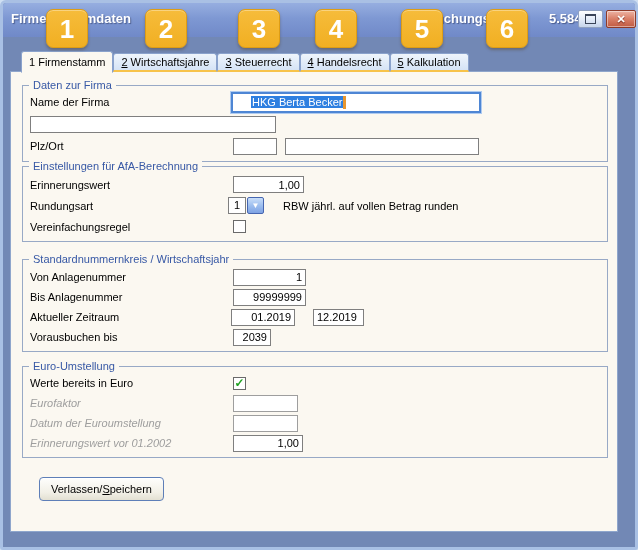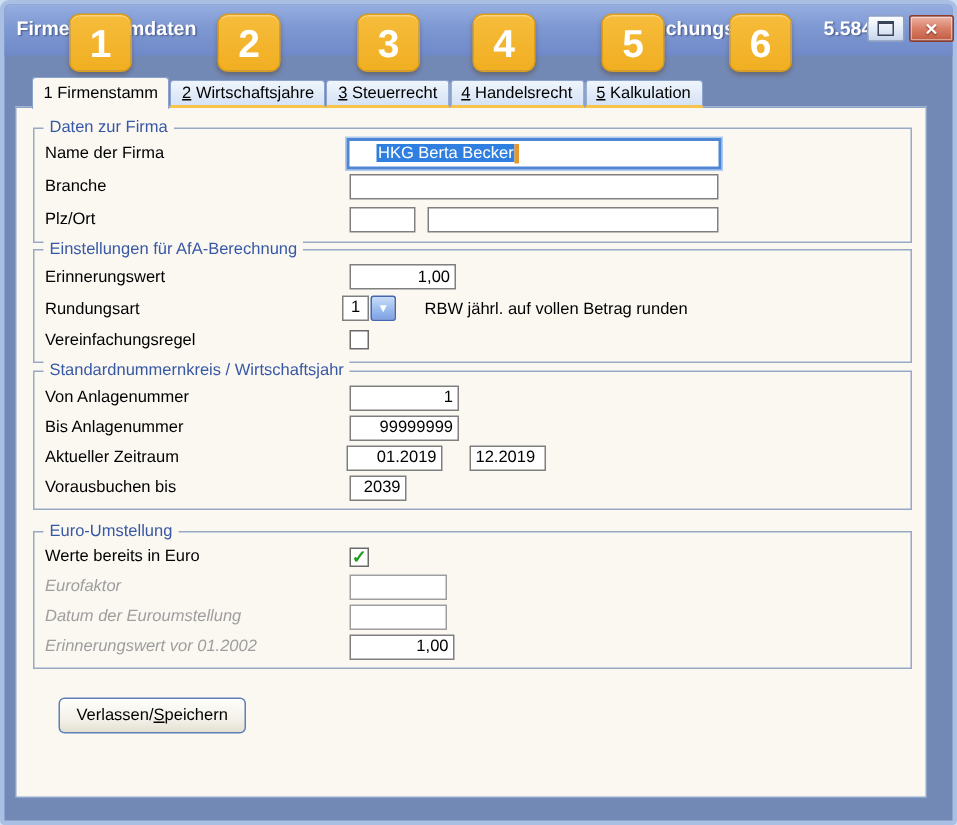--- a/index.html
+++ b/index.html
@@ -114,21 +114,20 @@
     <div class="group">
       <div class="group-legend">Daten zur Firma</div>
       <div class="row h22">
         <label>Name der Firma</label>
         <div class="name-field">
           <span class="sel">HKG Berta Becker</span>
           <span class="caret"></span>
         </div>
       </div>
       <div class="row h22">
-        <label>Branche</label>
         <input class="txt" style="width: 246px;" value="">
       </div>
       <div class="row h22">
         <label>Plz/Ort</label>
         <input class="txt gap8" style="width: 44px;" value="">
         <input class="txt" style="width: 194px;" value="">
       </div>
     </div>
 
     
@@ -148,21 +147,21 @@
         </div>
         <div class="combo-text">RBW jährl. auf vollen Betrag runden</div>
       </div>
       <div class="row h21">
         <label>Vereinfachungsregel</label>
         <div class="cb"></div>
       </div>
     </div>
 
     
-    <div class="group" style="margin-top:5px;padding-top:7px;">
+    <div class="group" style="margin-top:17px;padding-top:7px;">
       <div class="group-legend">Standardnummernkreis / Wirtschaftsjahr</div>
       <div class="row h20">
         <label>Von Anlagenummer</label>
         <input class="txt r" style="width: 73px;" value="1">
       </div>
       <div class="row h20">
         <label>Bis Anlagenummer</label>
         <input class="txt r" style="width: 73px;" value="99999999">
       </div>
       <div class="row h20">

